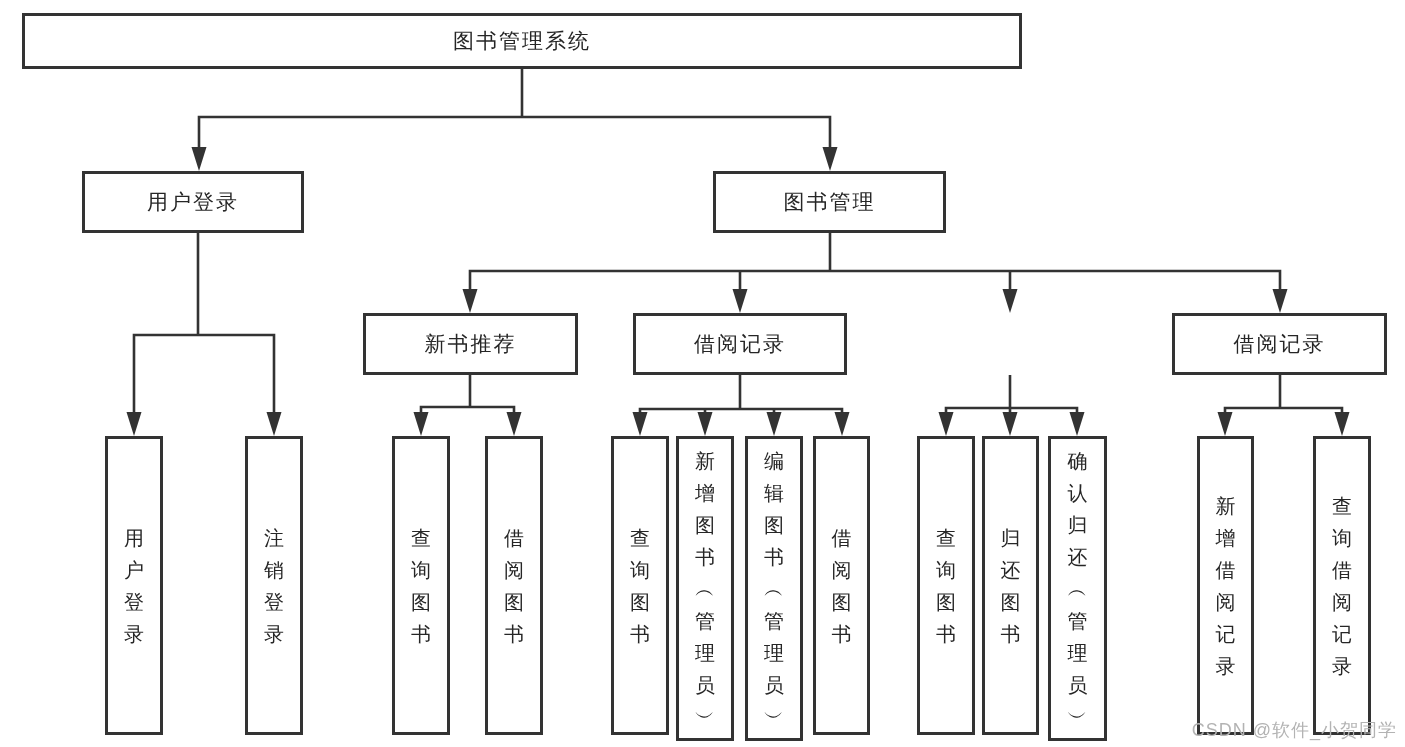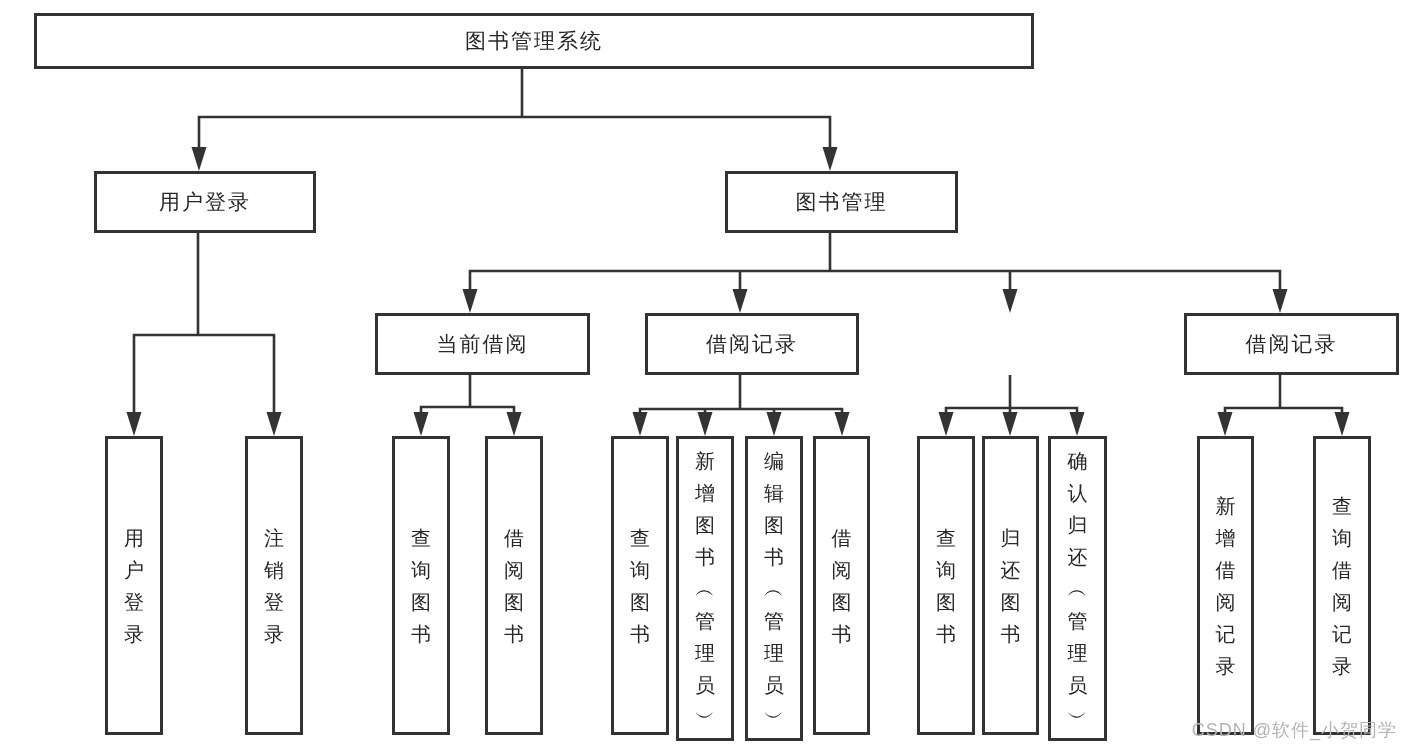--- a/index.html
+++ b/index.html
@@ -35,21 +35,20 @@
     box-sizing: border-box;
     border: 3px solid #333333;
     background: #ffffff;
     display: flex;
     align-items: center;
     justify-content: center;
     font-size: 21px;
     color: #262626;
     letter-spacing: 2px;
     white-space: nowrap;
-    margin-left: 12px;
   }
   .vbox {
     position: absolute;
     box-sizing: border-box;
     border: 3px solid #333333;
     background: #ffffff;
     display: flex;
     align-items: center;
     justify-content: center;
   }
@@ -148,21 +147,21 @@
   </div>
 
   <div class="hbox" style="left:82px;top:171px;width:222px;height:62px">
     <span>用户登录</span>
   </div>
   <div class="hbox" style="left:713px;top:171px;width:233px;height:62px">
     <span>图书管理</span>
   </div>
 
   <div class="hbox" style="left:363px;top:313px;width:215px;height:62px">
-    <span>当前借阅</span>
+    <span>新书推荐</span>
   </div>
   <div class="hbox" style="left:633px;top:313px;width:214px;height:62px">
     <span>借阅记录</span>
   </div>
   <div class="hbox" style="left:1172px;top:313px;width:215px;height:62px">
     <span>借阅记录</span>
   </div>
 
   <div class="vbox" style="left:105px;top:436px;width:58px;height:299px">
     <span class="vtext">

